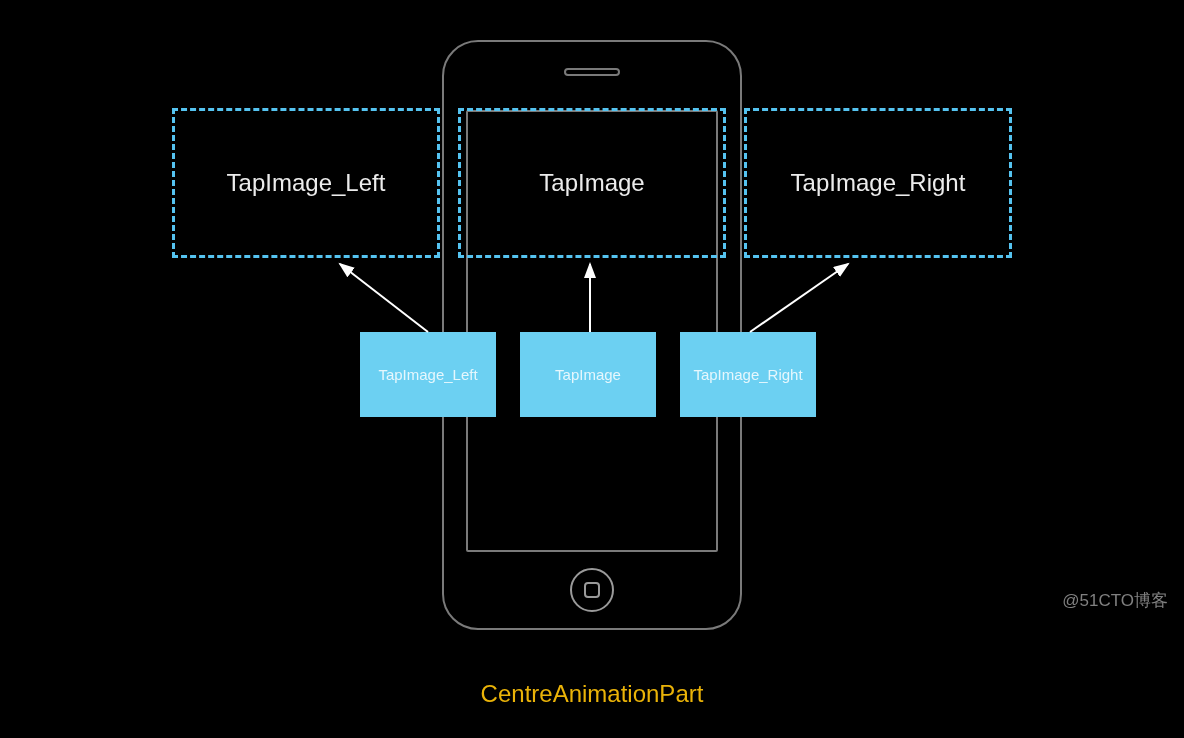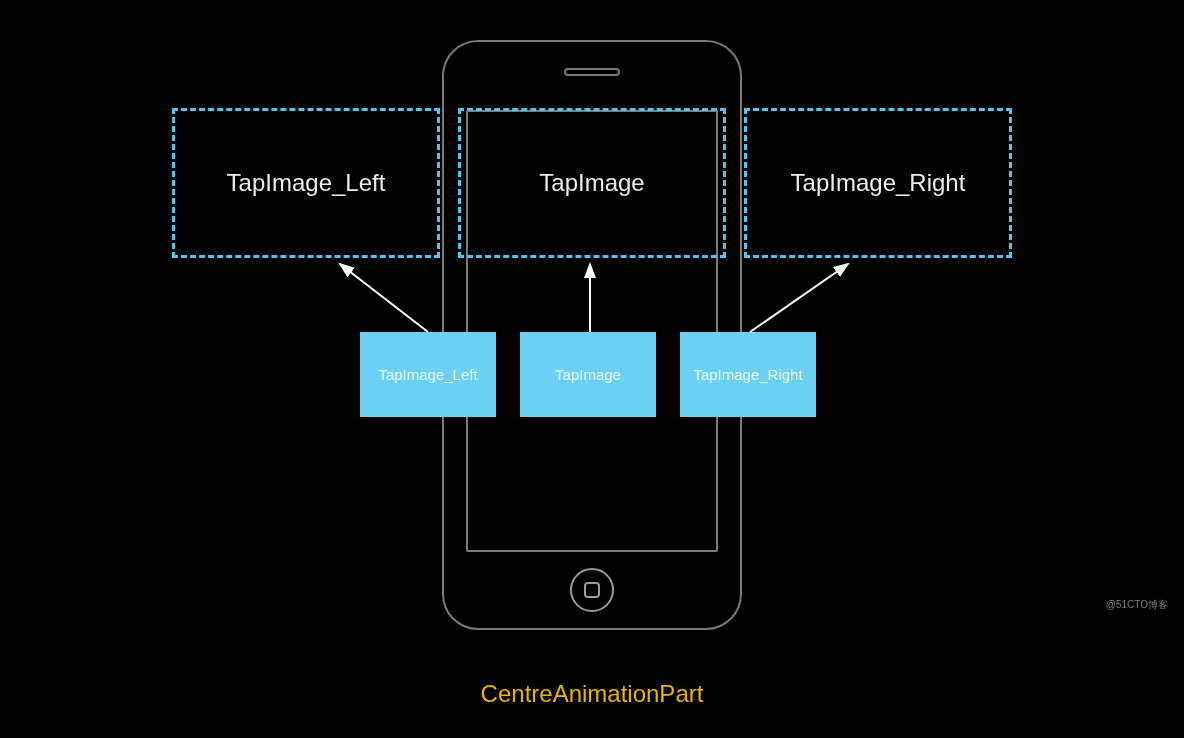--- a/index.html
+++ b/index.html
@@ -111,21 +111,21 @@
     color: #eab308;
     font-size: 24px;
     font-weight: 300;
   }
   
   .wm {
     position: absolute;
     right: 16px;
     bottom: 8px;
     color: #808080;
-    font-size: 10px;
+    font-size: 17px;
   }
   svg.arrows {
     position: absolute;
     left: 0;
     top: 0;
     pointer-events: none;
   }
 </style>
 </head>
 <body>

